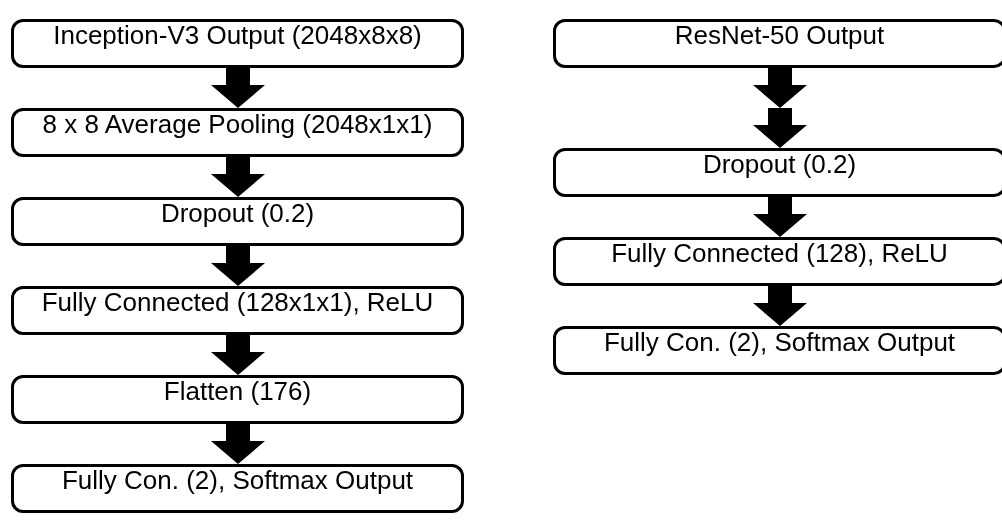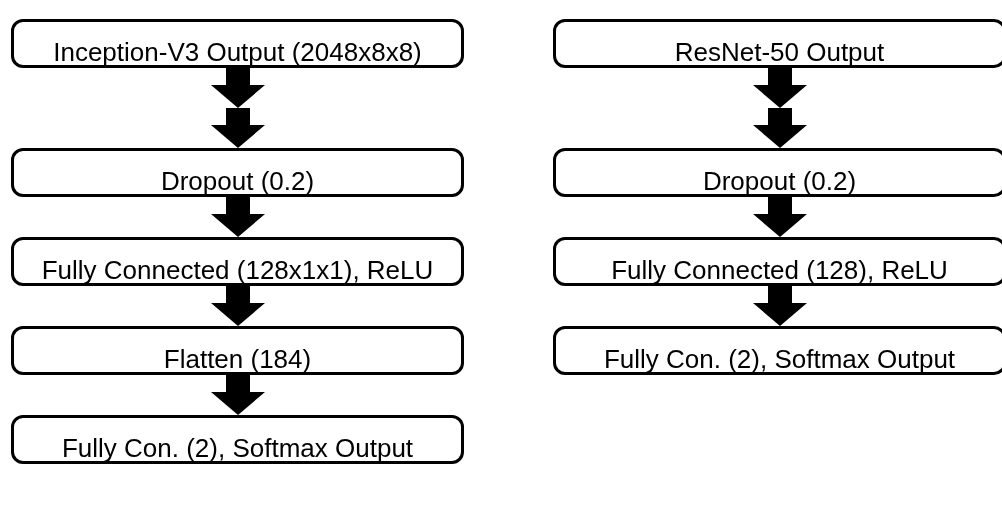--- a/index.html
+++ b/index.html
@@ -25,21 +25,21 @@
   .col.left  { left: 11px; }
   .col.right { left: 553px; }
   .box {
     box-sizing: border-box;
     width: 100%;
     height: 49px;
     background: #ffffff;
     border: 3px solid #000000;
     border-radius: 12px;
     display: flex;
-    align-items: flex-end;
+    align-items: flex-start;
     justify-content: center;
     font-size: 26px;
     color: #000000;
     white-space: pre;
     line-height: 1;
   }
   .box .bold { font-weight: 400; }
   .arrow {
     height: 40px;
     display: flex;
@@ -63,35 +63,36 @@
 </head>
 <body>
 
 <div id="canvas">
     <div class="col left">
       <div class="box"><span>Inception-V3 Output (2048x8x8)</span><span class="bold"></span></div>
       <div class="arrow">
         <div class="stem"></div>
         <div class="head"></div>
       </div>
+      <div class="box"><span>8 x 8 Average Pooling (2048x1x1)</span><span class="bold"></span></div>
       <div class="arrow">
         <div class="stem"></div>
         <div class="head"></div>
       </div>
       <div class="box"><span>Dropout (0.2)</span><span class="bold"></span></div>
       <div class="arrow">
         <div class="stem"></div>
         <div class="head"></div>
       </div>
       <div class="box"><span>Fully Connected (128x1x1), ReLU</span><span class="bold"></span></div>
       <div class="arrow">
         <div class="stem"></div>
         <div class="head"></div>
       </div>
-      <div class="box"><span>Flatten (184)</span><span class="bold"></span></div>
+      <div class="box"><span>Flatten (176)</span><span class="bold"></span></div>
       <div class="arrow">
         <div class="stem"></div>
         <div class="head"></div>
       </div>
       <div class="box"><span>Fully Con. (2), </span><span class="bold">Softmax Output</span></div>
     </div>
     <div class="col right">
       <div class="box"><span>ResNet-50 Output</span><span class="bold"></span></div>
       <div class="arrow">
         <div class="stem"></div>

